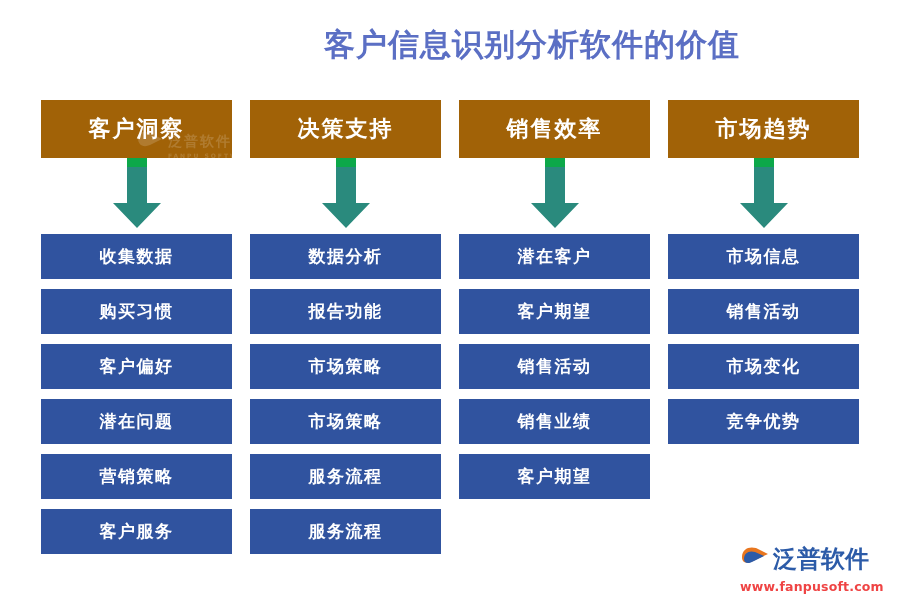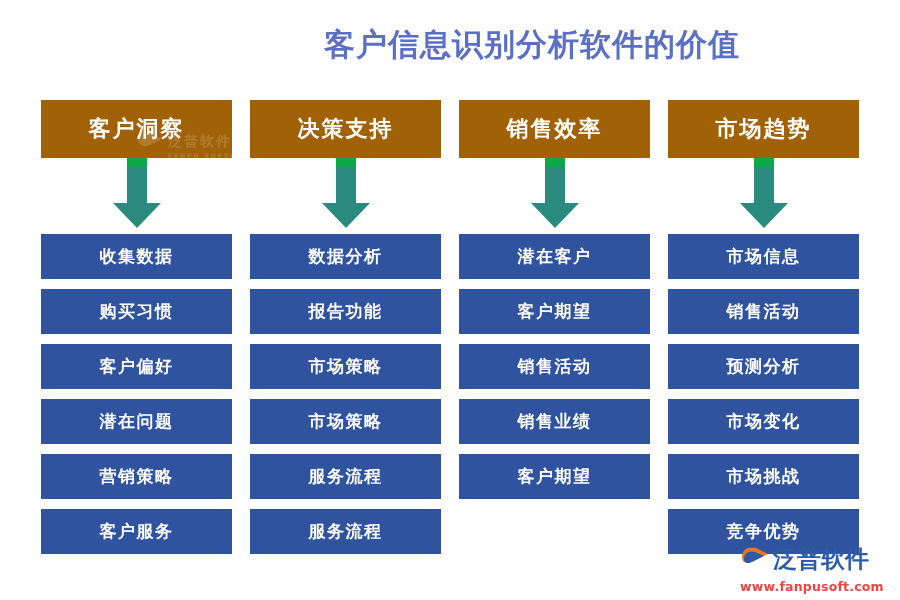--- a/index.html
+++ b/index.html
@@ -272,27 +272,21 @@
         </svg>
       </div>
       <div class="items">
         <div class="item-box">
             <span>市场信息</span>
           </div>
         <div class="item-box">
             <span>销售活动</span>
           </div>
         <div class="item-box">
-            <span>预测分析</span>
-          </div>
-        <div class="item-box">
             <span>市场变化</span>
-          </div>
-        <div class="item-box">
-            <span>市场挑战</span>
           </div>
         <div class="item-box">
             <span>竞争优势</span>
           </div>
       </div>
     </div>
 
   </div>
 
   <div id="brand-logo">

